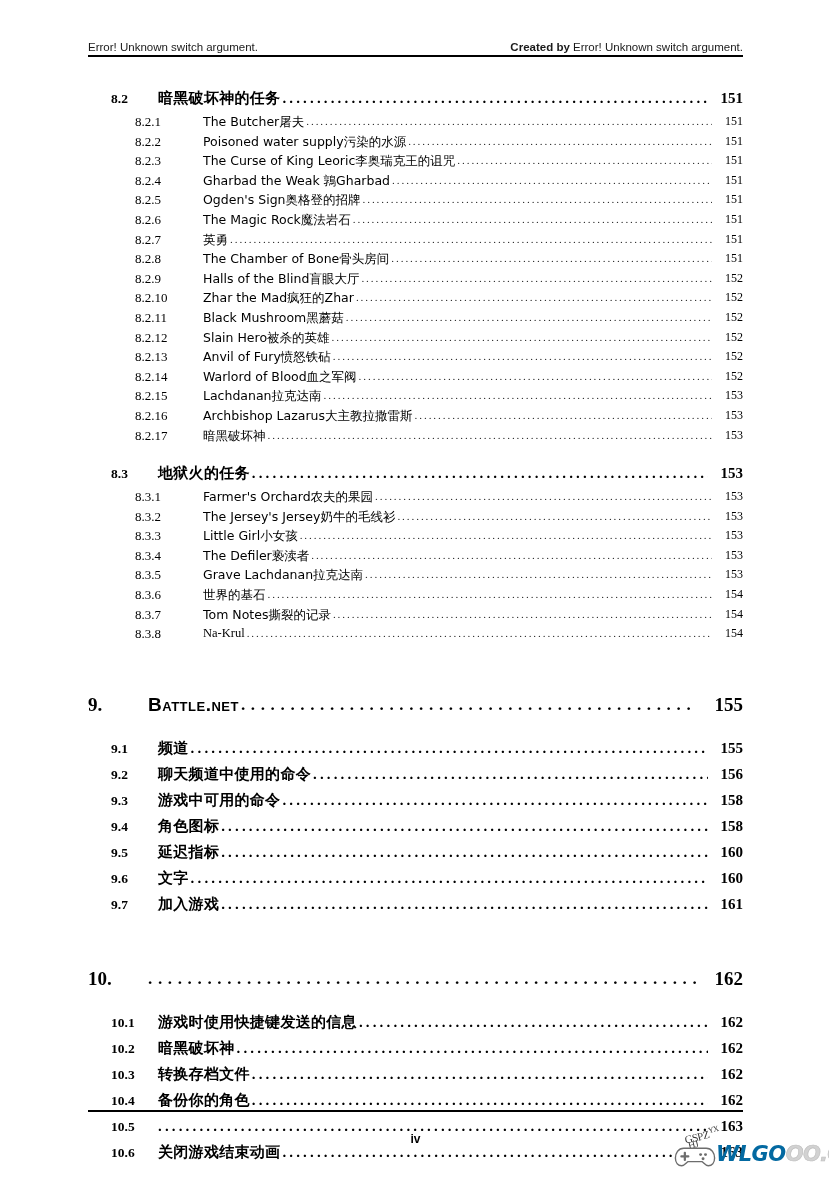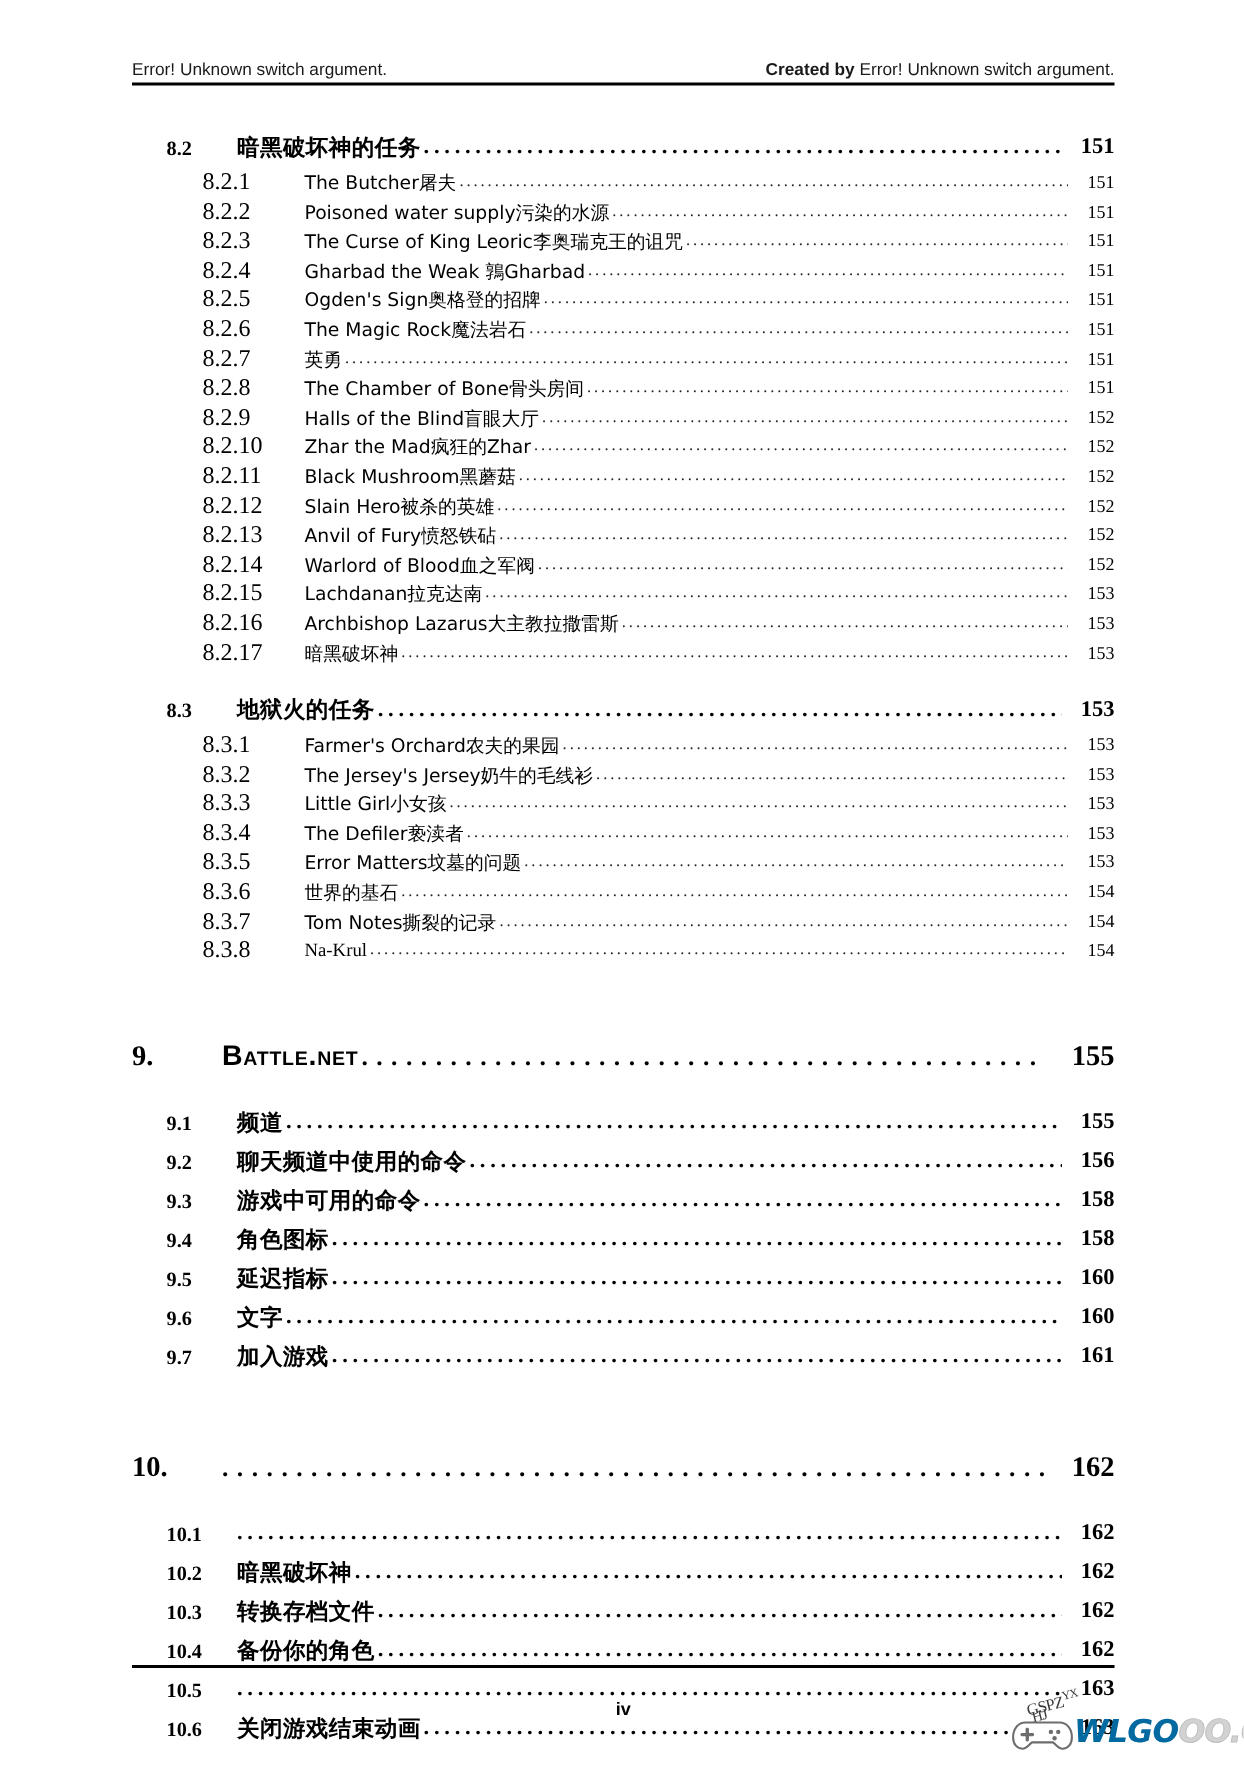--- a/index.html
+++ b/index.html
@@ -91,21 +91,21 @@
   }
   .lvl2 .num { width: 47px; margin-left: 23px; font-size: 13.5px; }
   .lvl2 .pg  { min-width: 34px; font-size: 15px; }
   .lvl2 .leader::after { letter-spacing: -0.3px; font-size: 15px; }
 
   
   .lvl3 {
     font-size: 12.5px;
     line-height: 19.6px;
   }
-  .lvl3 .num { width: 68px; margin-left: 47px; font-size: 16px; }
+  .lvl3 .num { width: 68px; margin-left: 47px; font-size: 13px; }
   .lvl3 .pg  { min-width: 30px; font-size: 12px; }
   .lvl3 .leader::after { letter-spacing: -0.4px; font-size: 11px; color: #222; }
 
   
   .lvl1 {
     font-weight: bold;
     font-size: 19px;
     line-height: 30px;
   }
   .lvl1 .num { width: 60px; }
@@ -335,21 +335,21 @@
         <span class="pg">153</span>
       </div>
       <div class="row lvl3">
         <span class="num">8.3.4</span>
         <span class="title cjk">The Defiler亵渎者</span>
         <span class="leader"></span>
         <span class="pg">153</span>
       </div>
       <div class="row lvl3">
         <span class="num">8.3.5</span>
-        <span class="title cjk">Error Matters坟墓的问题</span>
+        <span class="title cjk">Grave Lachdanan拉克达南</span>
         <span class="leader"></span>
         <span class="pg">153</span>
       </div>
       <div class="row lvl3">
         <span class="num">8.3.6</span>
         <span class="title cjk">世界的基石</span>
         <span class="leader"></span>
         <span class="pg">154</span>
       </div>
       <div class="row lvl3">
@@ -416,20 +416,21 @@
       </div>
       <div class="gap-lg"></div>
       <div class="row lvl1">
         <span class="num">10.</span>
         <span class="leader"></span>
         <span class="pg">162</span>
       </div>
       <div class="gap-sm"></div>
       <div class="row lvl2">
         <span class="num">10.1</span>
+        <span class="title cjk">游戏时使用快捷键发送的信息</span>
         <span class="leader"></span>
         <span class="pg">162</span>
       </div>
       <div class="row lvl2">
         <span class="num">10.2</span>
         <span class="title cjk">暗黑破坏神</span>
         <span class="leader"></span>
         <span class="pg">162</span>
       </div>
       <div class="row lvl2">

